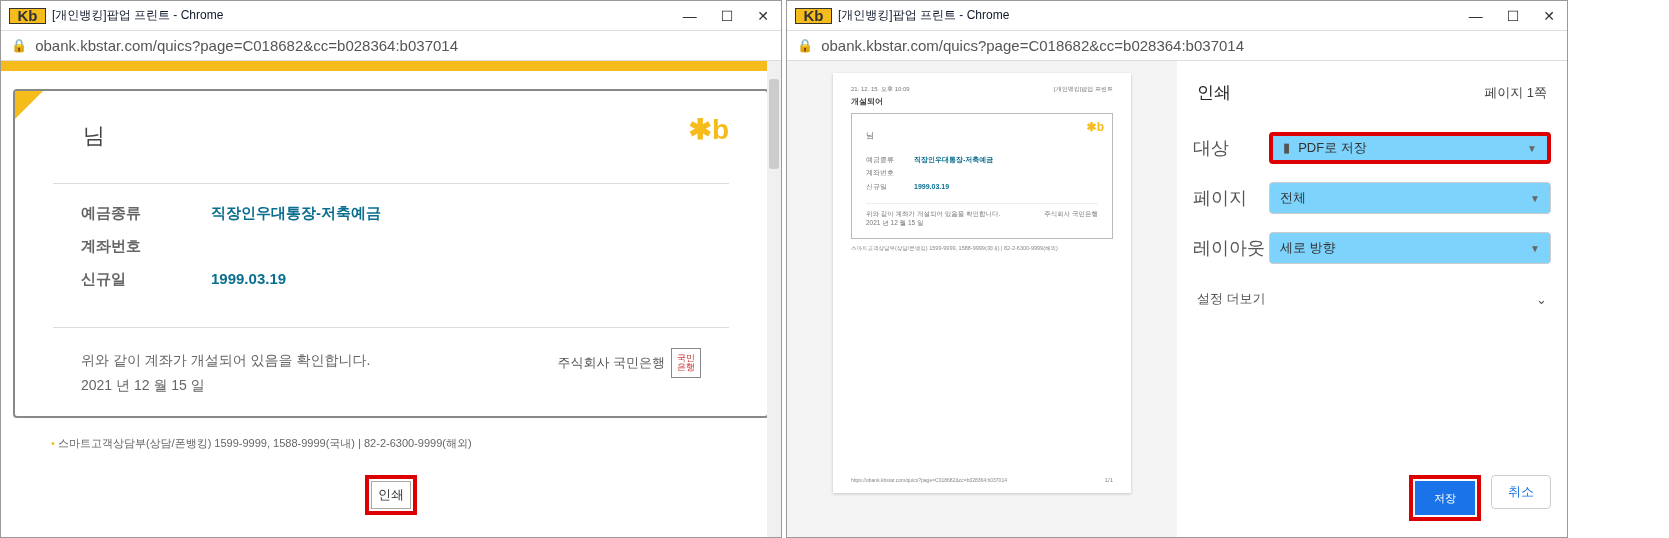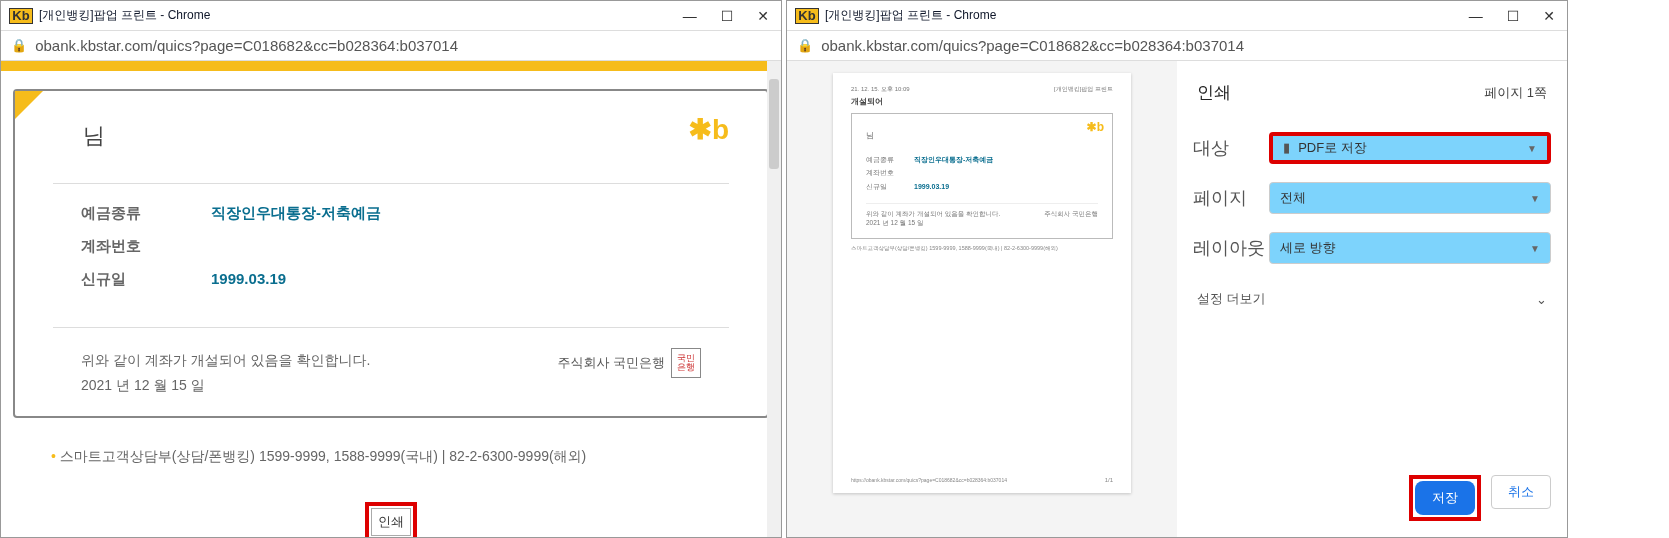--- a/index.html
+++ b/index.html
@@ -1,20 +1,20 @@
 <!DOCTYPE html>
 <html><head>
 <meta charset="utf-8">
 <style>
 * { margin: 0; padding: 0; box-sizing: border-box; }
 body { font-family: "Malgun Gothic", sans-serif; background: #fff; width: 1669px; height: 538px; display: flex; }
 .window { width: 782px; height: 538px; border: 1px solid #999; display: flex; flex-direction: column; background: #fff; }
 .window2 { width: 782px; margin-left: 4px; }
 .titlebar { height: 30px; display: flex; align-items: center; padding: 0 8px; background: #fff; border-bottom: 1px solid #ddd; }
-.titlebar .favicon { width: 24px; height: 16px; background: #f6bc1b; border: 1px solid #333; margin-right: 6px; display: inline-flex; align-items: center; justify-content: center; font-size: 13px; color: #333; font-weight: bold; }
+.titlebar .favicon { width: 37px; height: 16px; background: #f6bc1b; border: 1px solid #333; margin-right: 6px; display: inline-flex; align-items: center; justify-content: center; font-size: 15px; color: #333; font-weight: bold; }
 .titlebar .title { font-size: 12px; color: #0f172a; flex: 1; }
 .winctrls { display: flex; gap: 24px; margin-right: 4px; }
 .winctrls span { font-size: 14px; color: #333; }
 .addressbar { height: 30px; display: flex; align-items: center; padding: 0 10px; background: #fff; border-bottom: 1px solid #ddd; }
 .addressbar .lock { margin-right: 8px; font-size: 13px; color: #555; }
 .addressbar .url { font-size: 15px; color: #555; }
 .content { flex: 1; position: relative; overflow: hidden; }
 .yellowbar { height: 10px; background: #f6bc1b; width: 100%; }
 .page1 { padding: 18px 12px; }
 .box { border: 2px solid #888; border-radius: 4px; padding: 30px 0 18px 0; position: relative; background: #fff; }
@@ -23,21 +23,21 @@
 .greet { margin-left: 68px; font-size: 22px; color: #444; margin-bottom: 32px; }
 .info { margin: 0 38px; border-top: 1px solid #ddd; padding: 20px 28px 24px 28px; }
 .inforow { display: flex; margin-bottom: 14px; font-size: 15px; }
 .inforow .lbl { width: 130px; color: #666; font-weight: bold; }
 .inforow .val { color: #0a6e8f; font-weight: bold; }
 .inforow .val2 { background: #fff; width: 140px; height: 18px; }
 .confirm-section { margin: 0 38px; border-top: 1px solid #ddd; padding: 20px 28px 0 28px; display: flex; justify-content: space-between; align-items: flex-start; }
 .confirm-left { font-size: 14px; color: #666; line-height: 1.8; }
 .confirm-right { display: flex; align-items: center; gap: 6px; font-size: 13px; color: #555; }
 .seal { width: 30px; height: 30px; background: #fff; border: 1px solid #888; display: inline-flex; align-items: center; justify-content: center; color: #c33; font-size: 9px; line-height: 1; text-align: center; }
-.footer { margin: 12px 38px; padding: 18px 0 0 0; font-size: 14px; color: #666; }
+.footer { margin: 0 38px; padding: 18px 0 0 0; font-size: 11px; color: #666; }
 .footer .dot { color: #f6bc1b; }
 .printbtn-wrap { text-align: center; margin-top: 6px; }
 .printbtn { display: inline-block; border: 4px solid #d00; padding: 2px; }
 .printbtn button { border: 1px solid #aaa; background: #fff; width: 40px; height: 28px; font-size: 13px; color: #333; }
 
 .print-ui { display: flex; height: 100%; }
 .preview-pane { width: 390px; background: #f4f4f4; display: flex; justify-content: center; padding-top: 12px; }
 .preview-page { width: 298px; height: 420px; background: #fff; box-shadow: 0 1px 3px rgba(0,0,0,0.2); padding: 12px 18px; position: relative; font-size: 6px; color: #666; }
 .preview-page .ph { font-size: 8px; margin-bottom: 4px; color: #444; font-weight: bold; }
 .preview-page .pbox { border: 1px solid #bbb; padding: 16px 14px 10px 14px; margin-top: 6px; position: relative; }
@@ -58,21 +58,21 @@
 .print-body { padding: 0 16px; }
 .opt-row { display: flex; align-items: center; margin-bottom: 18px; }
 .opt-row .olabel { width: 76px; font-size: 18px; color: #555; }
 .opt-row .osel { flex: 1; height: 32px; border: 1px solid #ccc; border-radius: 4px; display: flex; align-items: center; padding: 0 10px; font-size: 13px; color: #333; justify-content: space-between; background: #7dd3fc; }
 .opt-row .osel.hl { border: 4px solid #d00; }
 .opt-row .osel .chev { color: #666; font-size: 10px; }
 .opt-row .osel .docicon { margin-right: 8px; color: #555; }
 .more-row { display: flex; justify-content: space-between; align-items: center; padding: 8px 4px; font-size: 13px; color: #555; cursor: pointer; }
 .print-footer { margin-top: auto; padding: 16px; display: flex; justify-content: flex-end; gap: 10px; }
 .savebtn-hl { border: 4px solid #d00; padding: 2px; }
-.savebtn { background: #1a73e8; color: #fff; border: none; border-radius: 8px; height: 34px; width: 60px; font-size: 13px; }
+.savebtn { background: #1a73e8; color: #fff; border: none; border-radius: 0; height: 34px; width: 60px; font-size: 11px; }
 .cancelbtn { background: #fff; color: #1a73e8; border: 1px solid #ccc; border-radius: 4px; height: 34px; width: 60px; font-size: 13px; }
 .scrollbar { position: absolute; right: 0; top: 0; width: 14px; height: 100%; background: #f0f0f0; }
 .scrollbar .thumb { position: absolute; top: 18px; left: 2px; width: 10px; height: 90px; background: #ccc; border-radius: 3px; }
 </style>
 </head>
 <body>
 
 <div class="window">
   <div class="titlebar">
     <span class="favicon">Kb</span>

